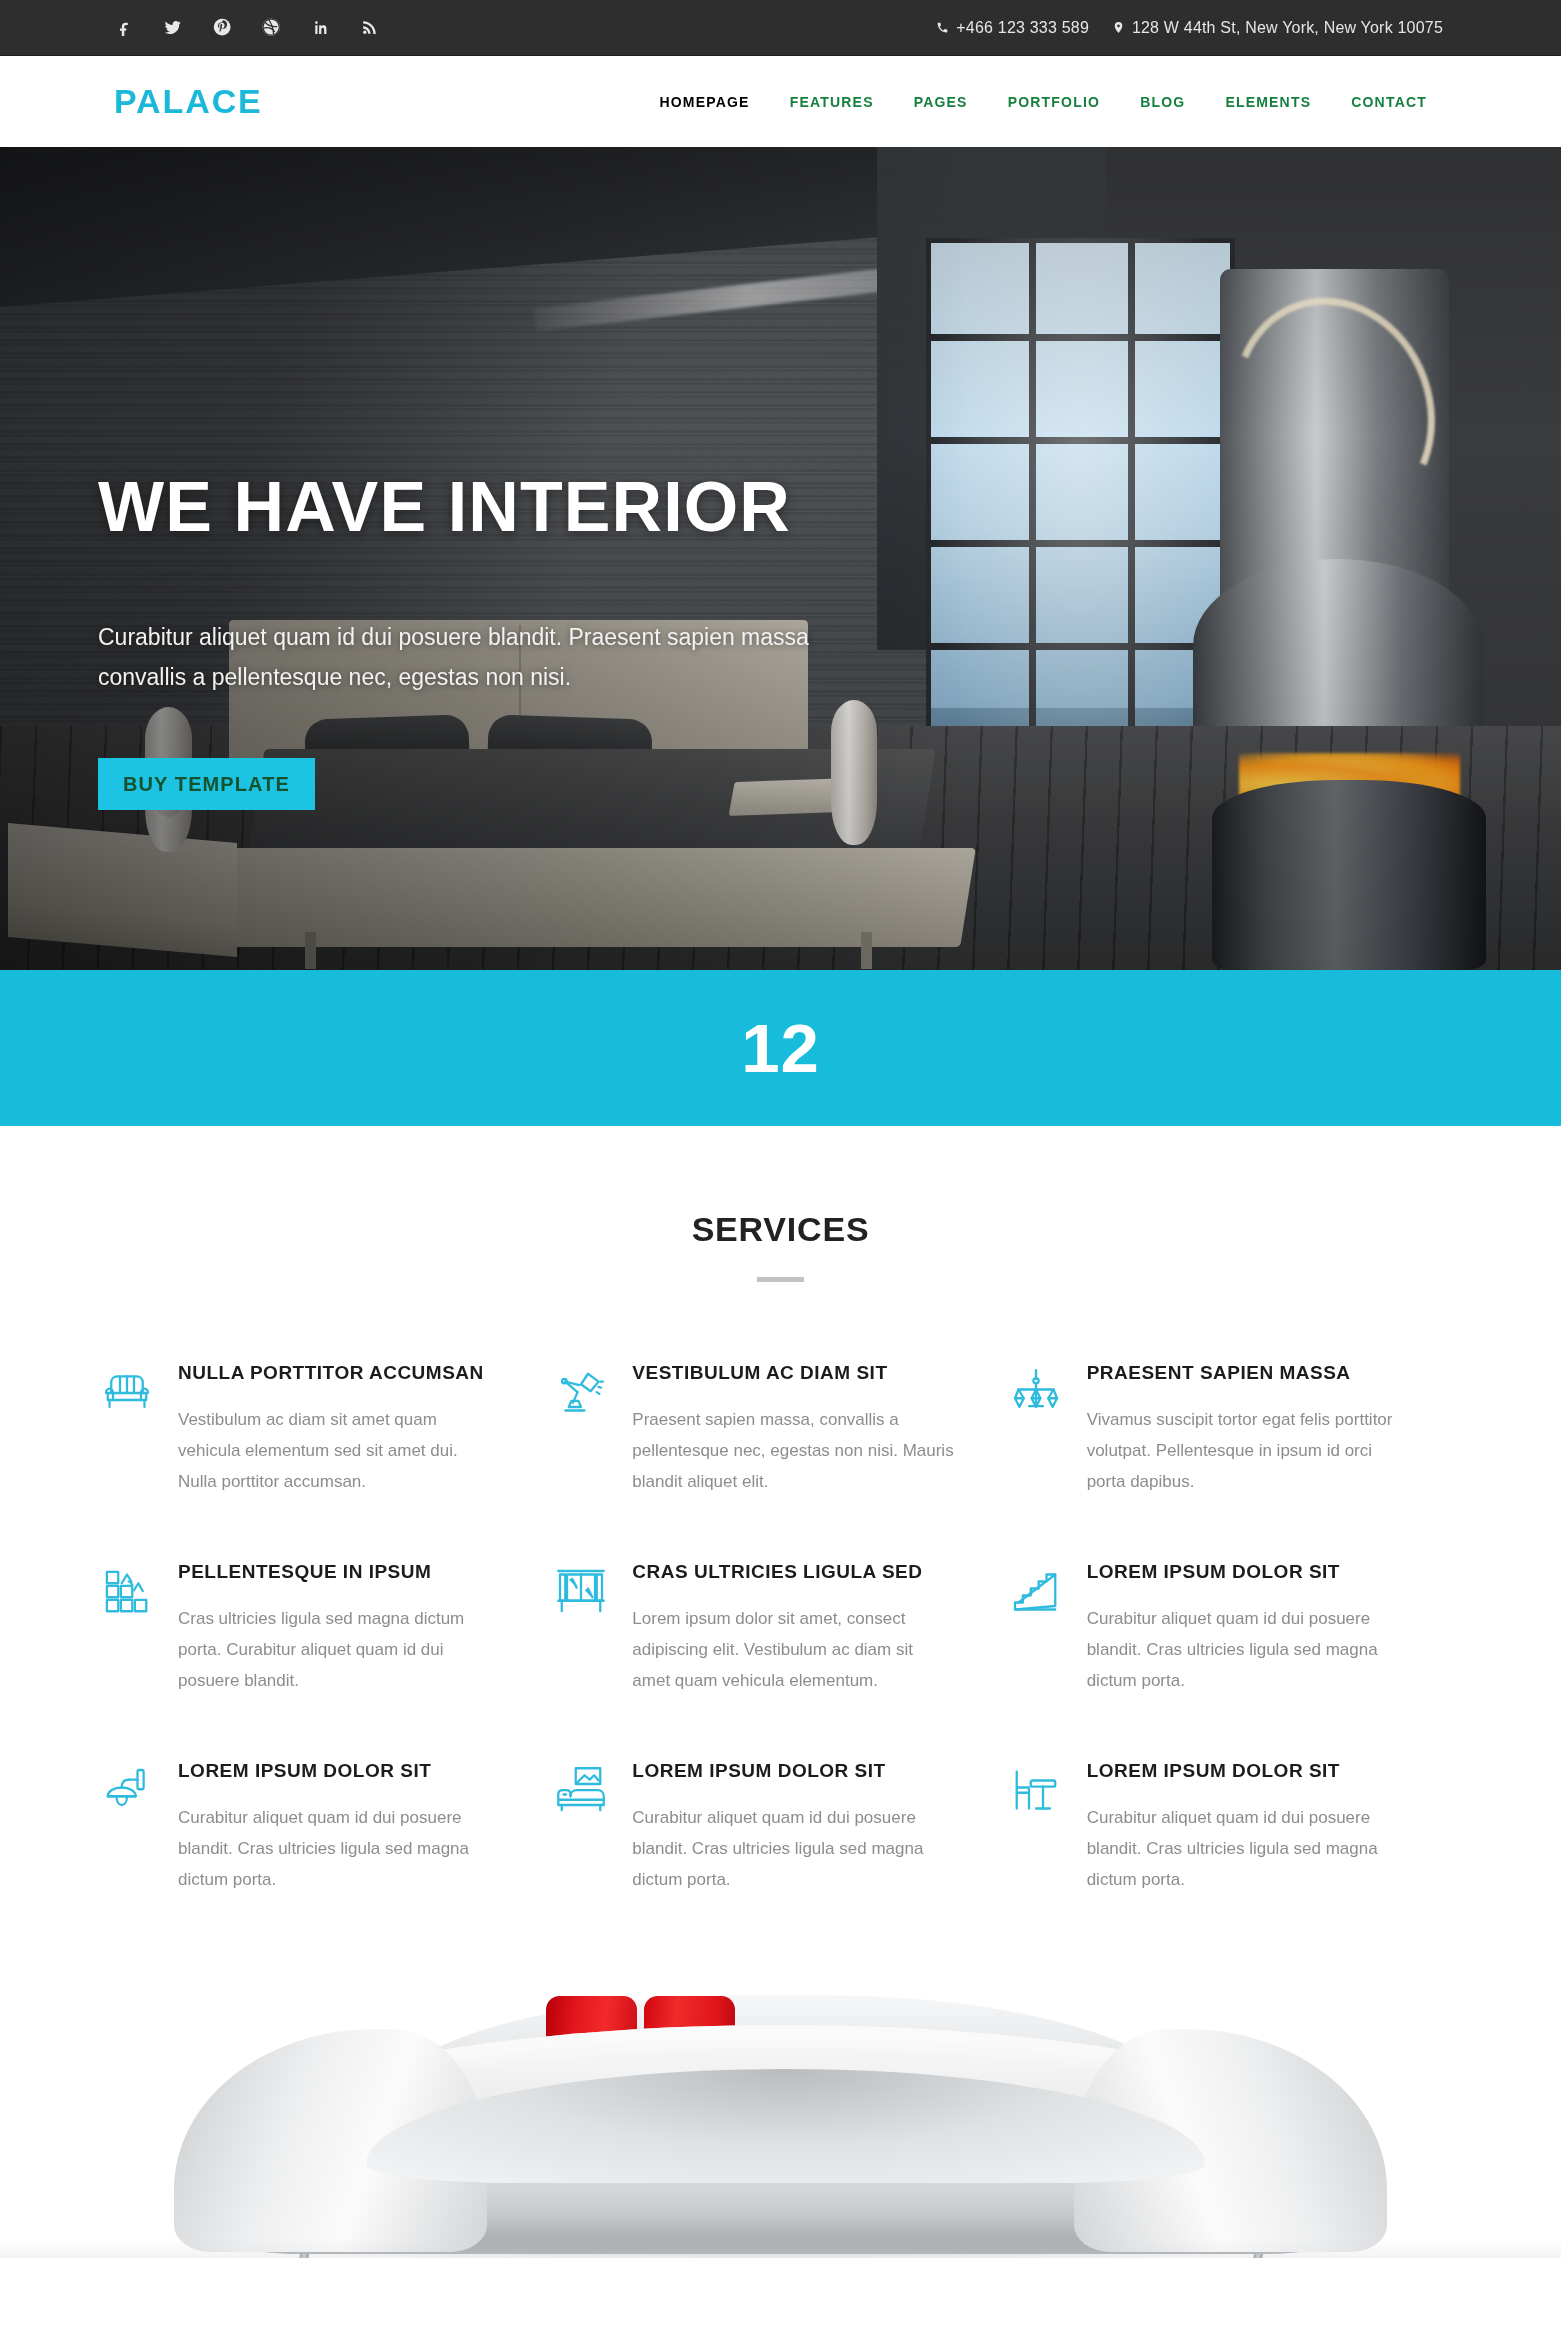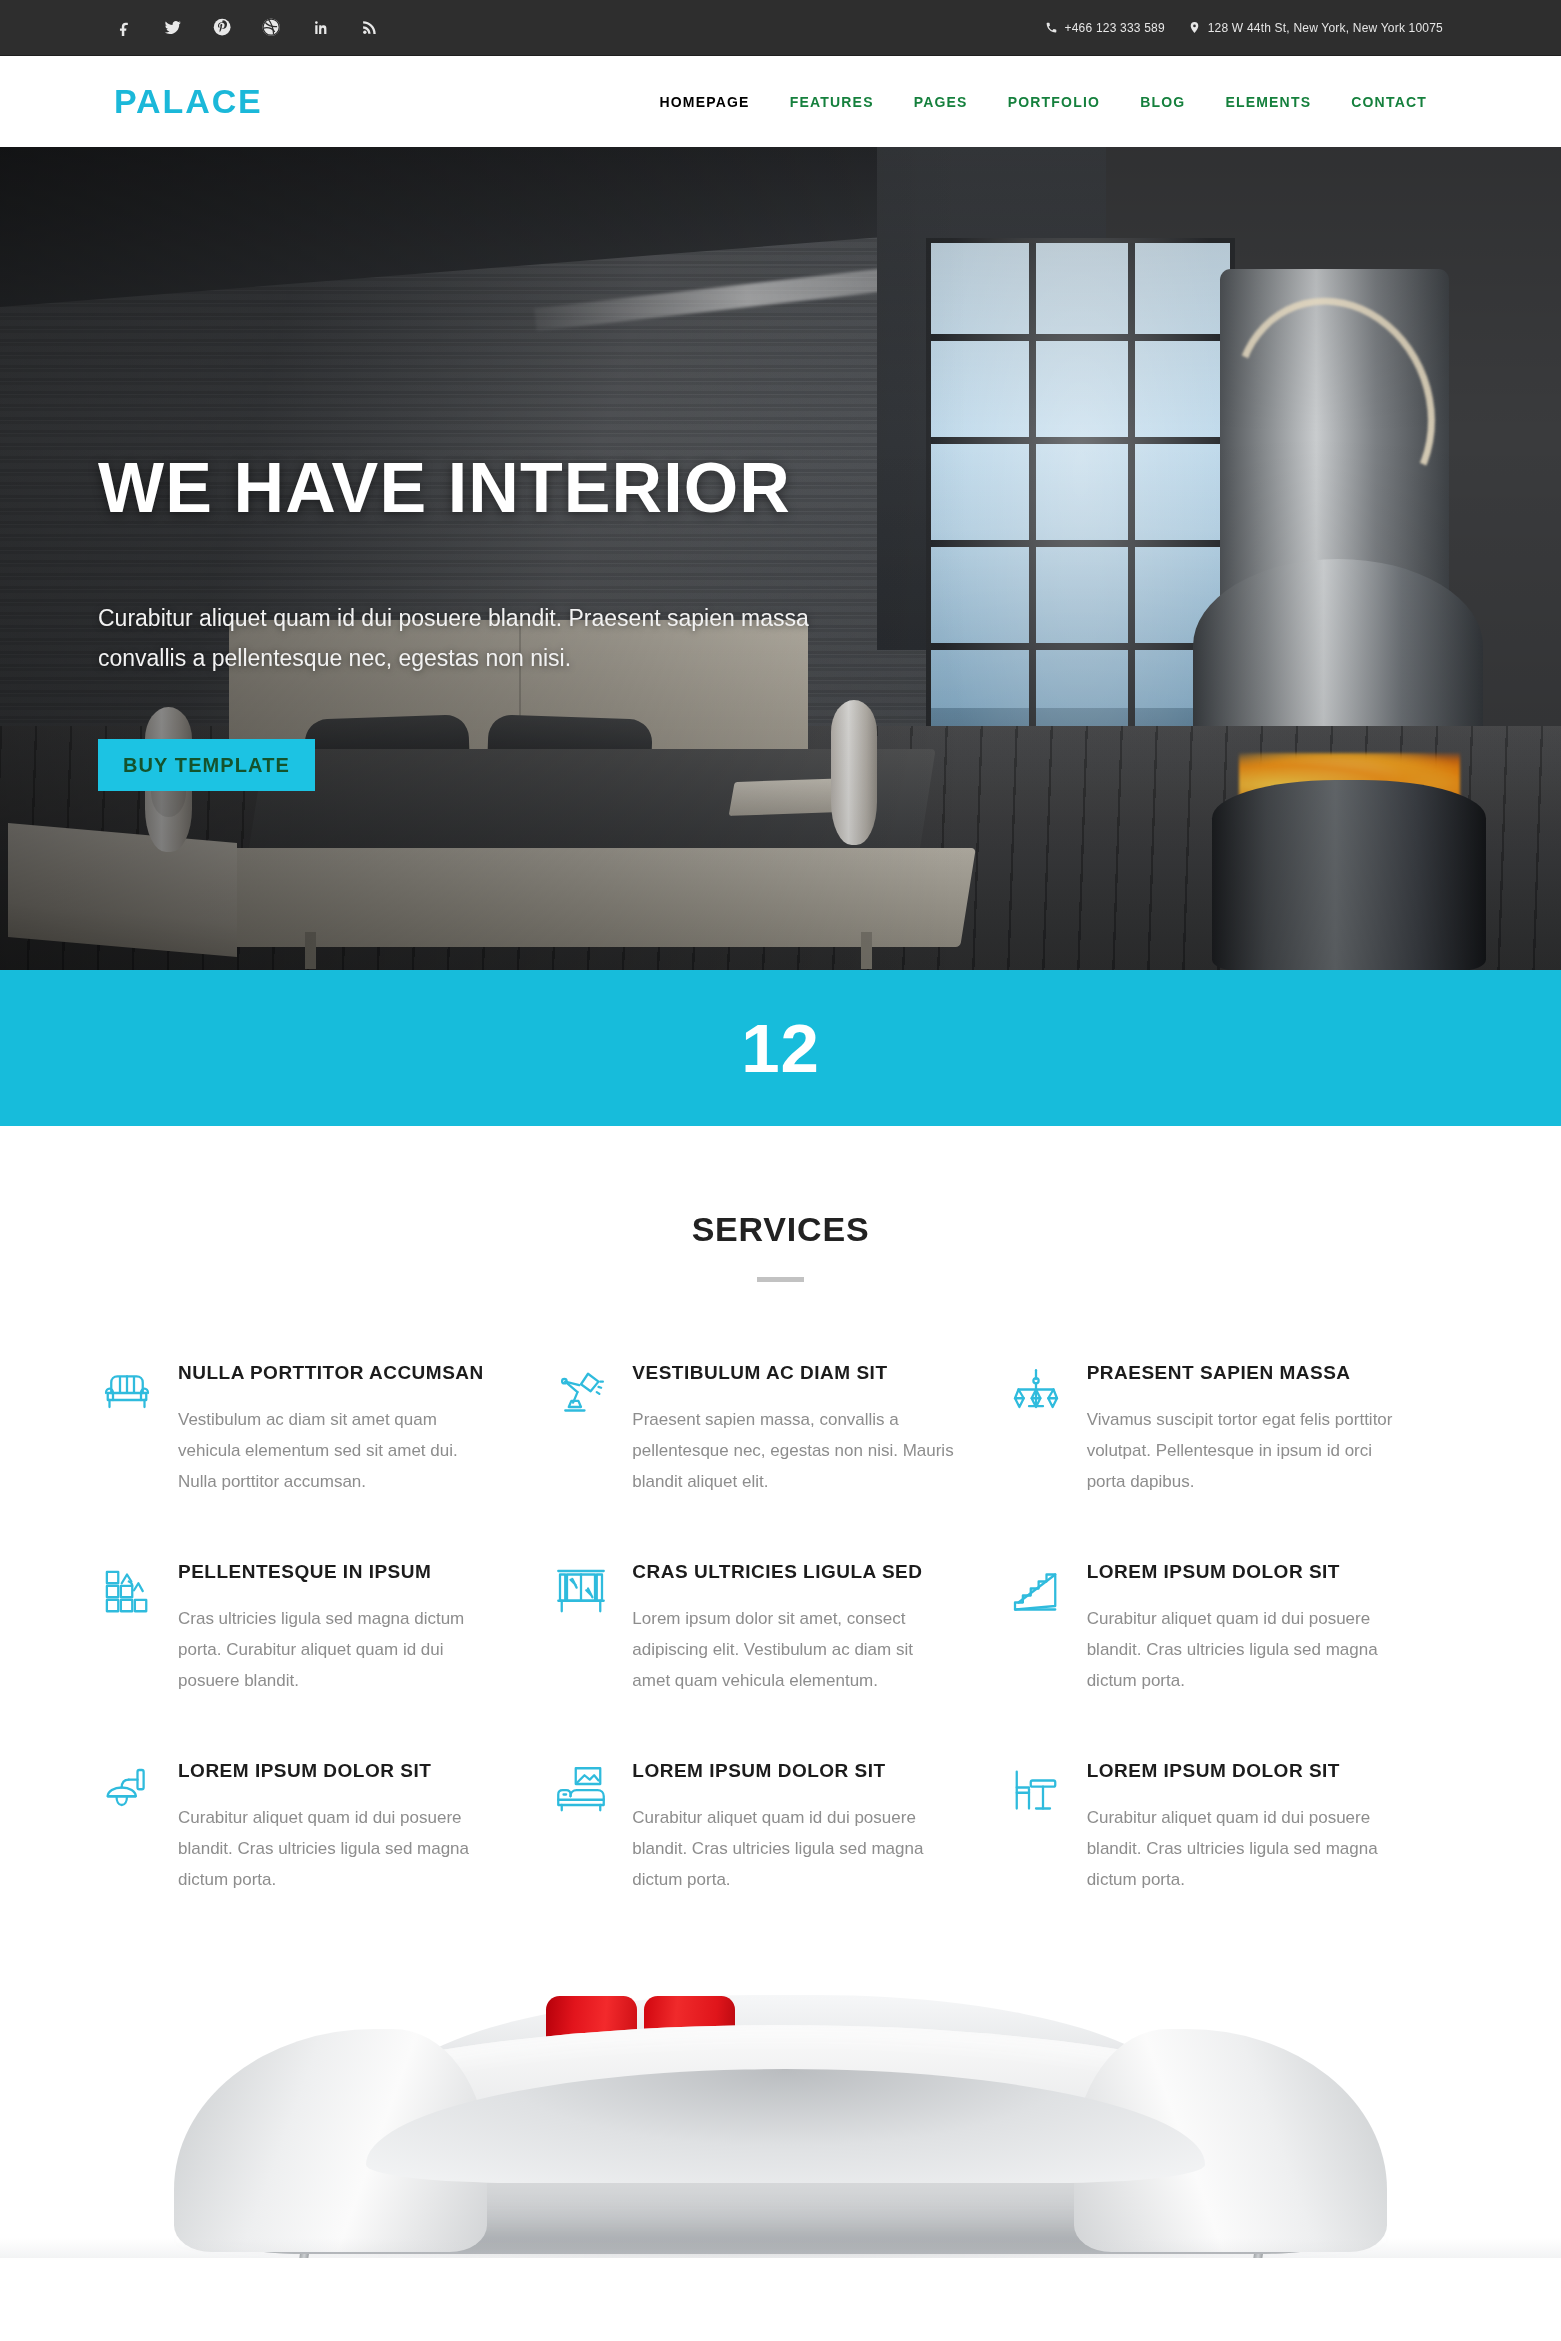--- a/index.html
+++ b/index.html
@@ -24,21 +24,21 @@
   .social-list { display: flex; align-items: center; gap: 29px; }
   .social-ico {
     width: 20px; height: 20px;
     display: flex; align-items: center; justify-content: center;
     color: #e8e8e8;
     cursor: pointer;
   }
   .social-ico svg { display: block; }
   .contact-group {
     display: flex; align-items: center; gap: 23px;
-    color: #e6e6e6; font-size: 12px; letter-spacing: 0.2px;
+    color: #e6e6e6; font-size: 16px; letter-spacing: 0.2px;
     font-weight: 400;
   }
   .contact-item { display: flex; align-items: center; gap: 6.9px; white-space: nowrap; }
   .contact-item svg { display: block; flex: none; }
 
   
   .header {
     height: 91px;
     background: #ffffff;
     display: flex;
@@ -228,21 +228,21 @@
     background: linear-gradient(180deg, #d7d2c8 0%, #b8b3a8 70%, #9e998e 100%);
     transform: skewY(5deg);
   }
   .vignette {
     position: absolute; inset: 0;
     background:
       linear-gradient(90deg, rgba(0,0,0,0.48) 0%, rgba(0,0,0,0.20) 38%, rgba(0,0,0,0) 62%),
       linear-gradient(180deg, rgba(0,0,0,0.18) 0%, rgba(0,0,0,0) 35%, rgba(0,0,0,0.22) 100%);
   }
   .hero-content {
-    position: absolute; left: 98px; top: 305px; width: 839px; z-index: 5;
+    position: absolute; left: 98px; top: 324px; width: 839px; z-index: 5;
   }
   .hero-title {
     font-size: 70px; font-weight: 700; color: #ffffff;
     letter-spacing: 1.1px; line-height: 1.05;
     text-shadow: 0 1.5px 10.7px rgba(0,0,0,0.45);
   }
   .hero-sub {
     margin-top: 72px;
     font-size: 23px; color: #f2f2f2; line-height: 1.75;
     max-width: 770px;

